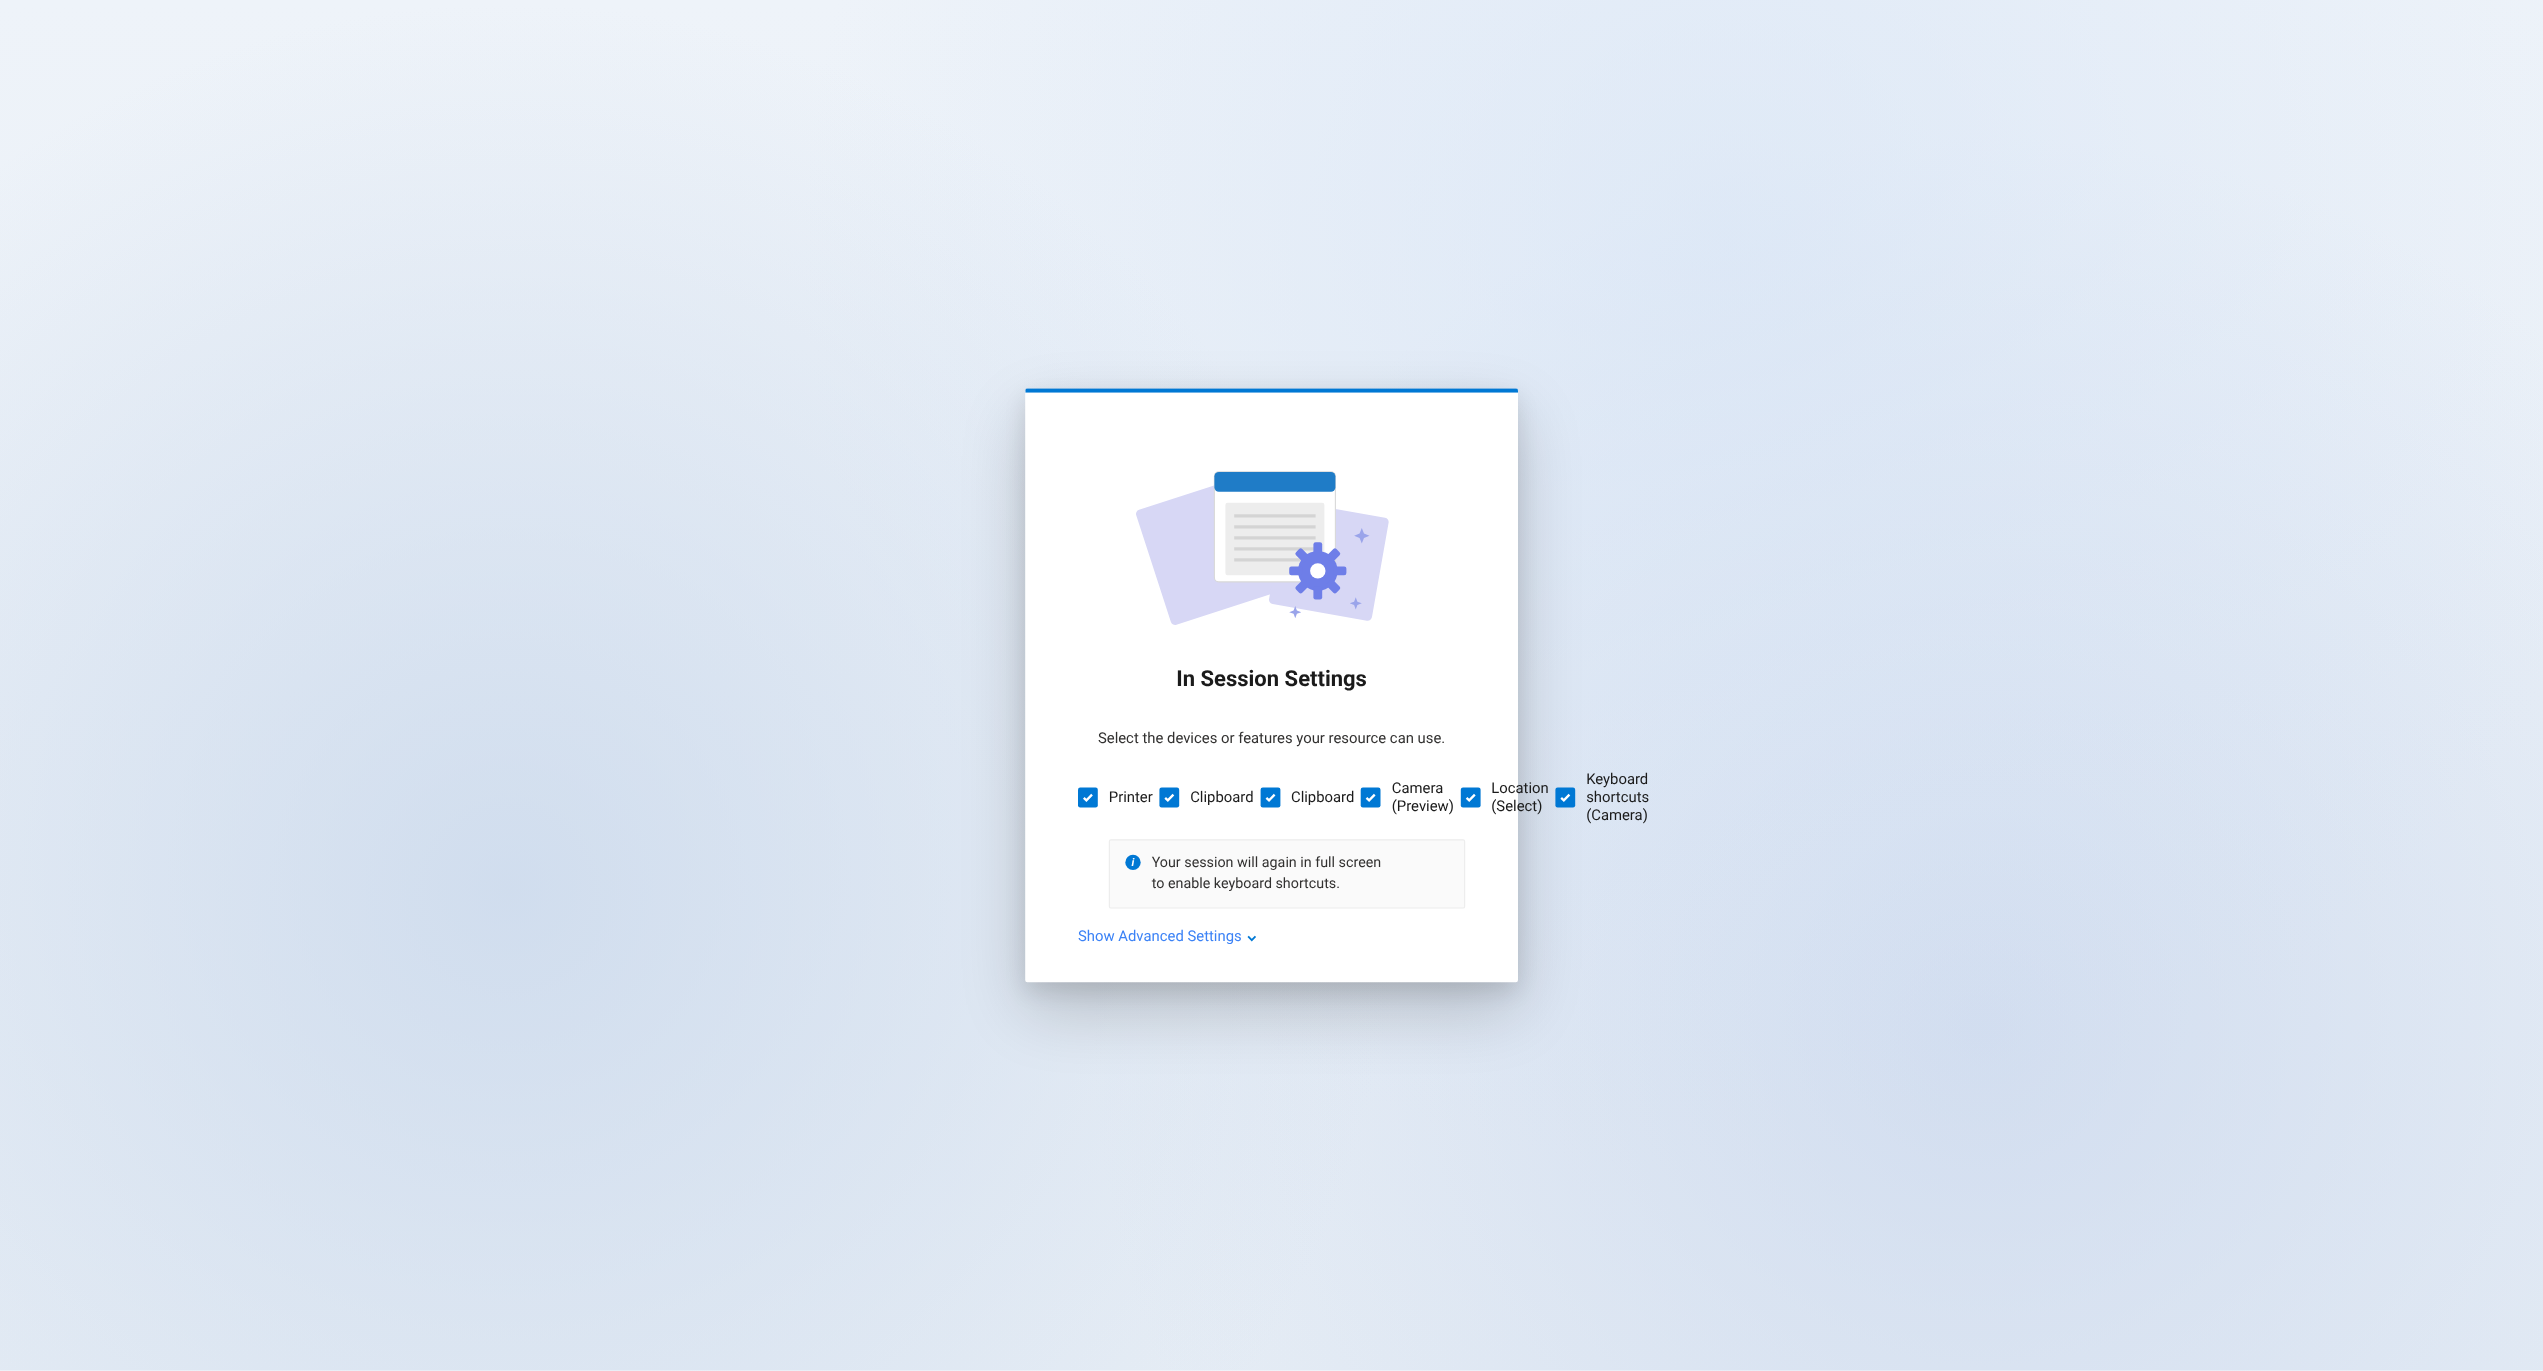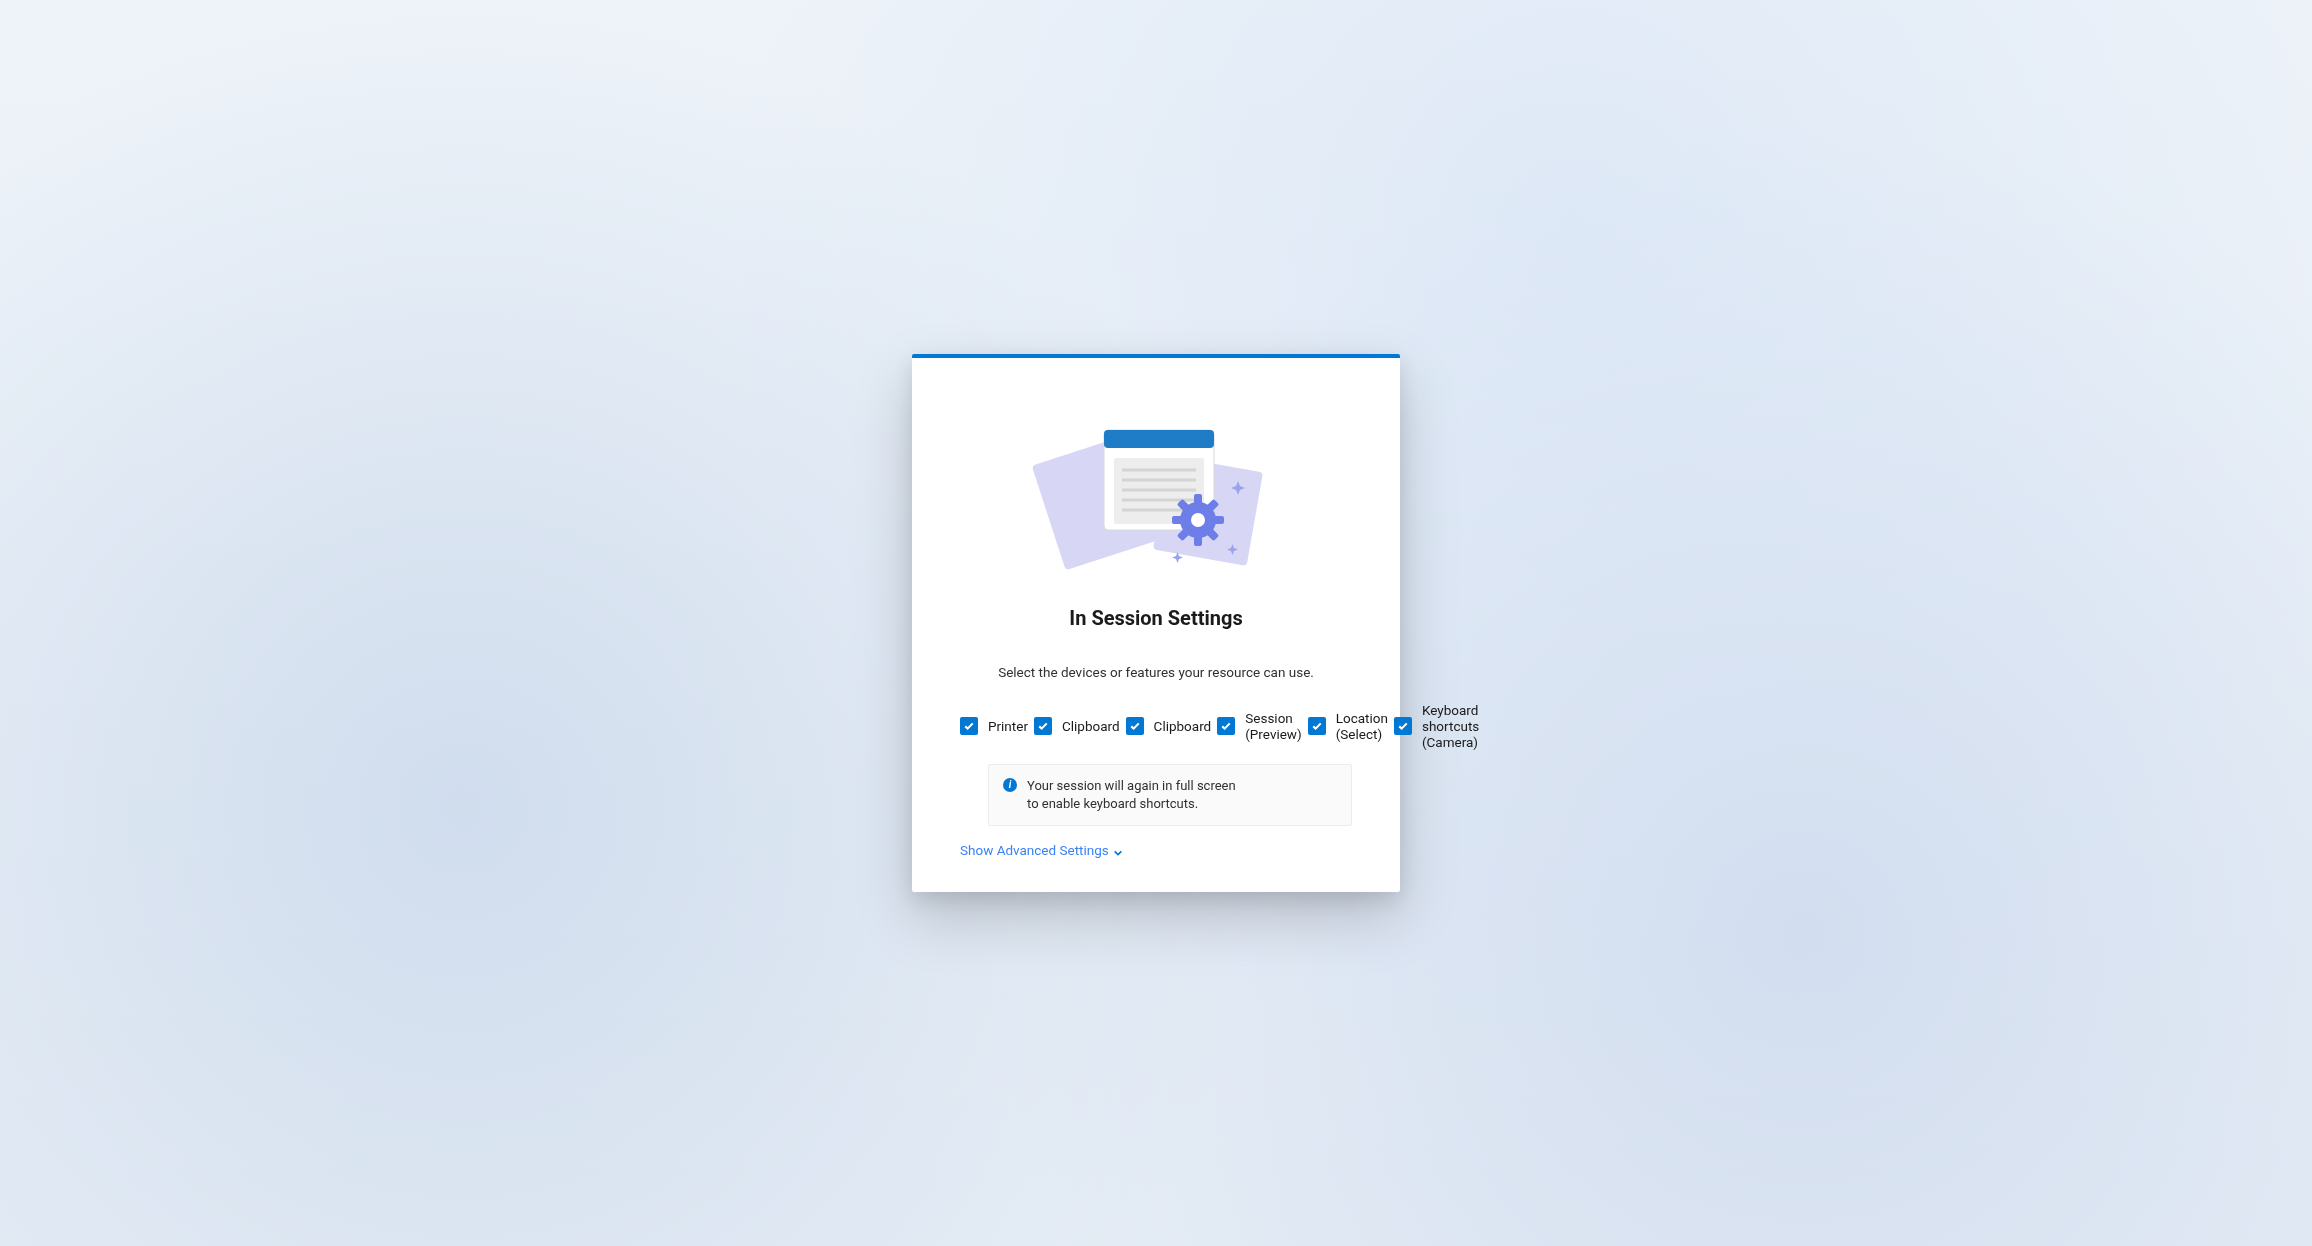--- a/index.html
+++ b/index.html
@@ -12,21 +12,21 @@
       radial-gradient(circle at 78% 75%, rgba(195,210,235,0.6) 0%, rgba(230,238,248,0) 40%),
       linear-gradient(#eef3f9, #e6edf5);
     display: flex;
     align-items: center;
     justify-content: center;
     min-height: 100vh;
     color: #1b1b1b;
   }
 
   .dialog {
-    width: 488px;
+    width: 448px;
     background: #fff;
     border-top: 4px solid #0078d4;
     border-radius: 2px;
     box-shadow:
       0 25px 60px rgba(0,0,0,0.18),
       0 8px 20px rgba(0,0,0,0.10);
     padding: 50px 48px 22px 48px;
     position: relative;
   }
 
@@ -190,21 +190,21 @@
           </svg>
         </div>
       <span class="option-label">Clipboard</span>
     </div>
     <div class="option-row">
       <div class="chk">
           <svg viewBox="0 0 16 16">
             <polyline points="3 8.5 6.2 11.5 13 4.5"></polyline>
           </svg>
         </div>
-      <span class="option-label">Session (Preview)</span>
+      <span class="option-label">Camera (Preview)</span>
     </div>
     <div class="option-row">
       <div class="chk">
           <svg viewBox="0 0 16 16">
             <polyline points="3 8.5 6.2 11.5 13 4.5"></polyline>
           </svg>
         </div>
       <span class="option-label">Location (Select)</span>
     </div>
     <div class="option-row">

